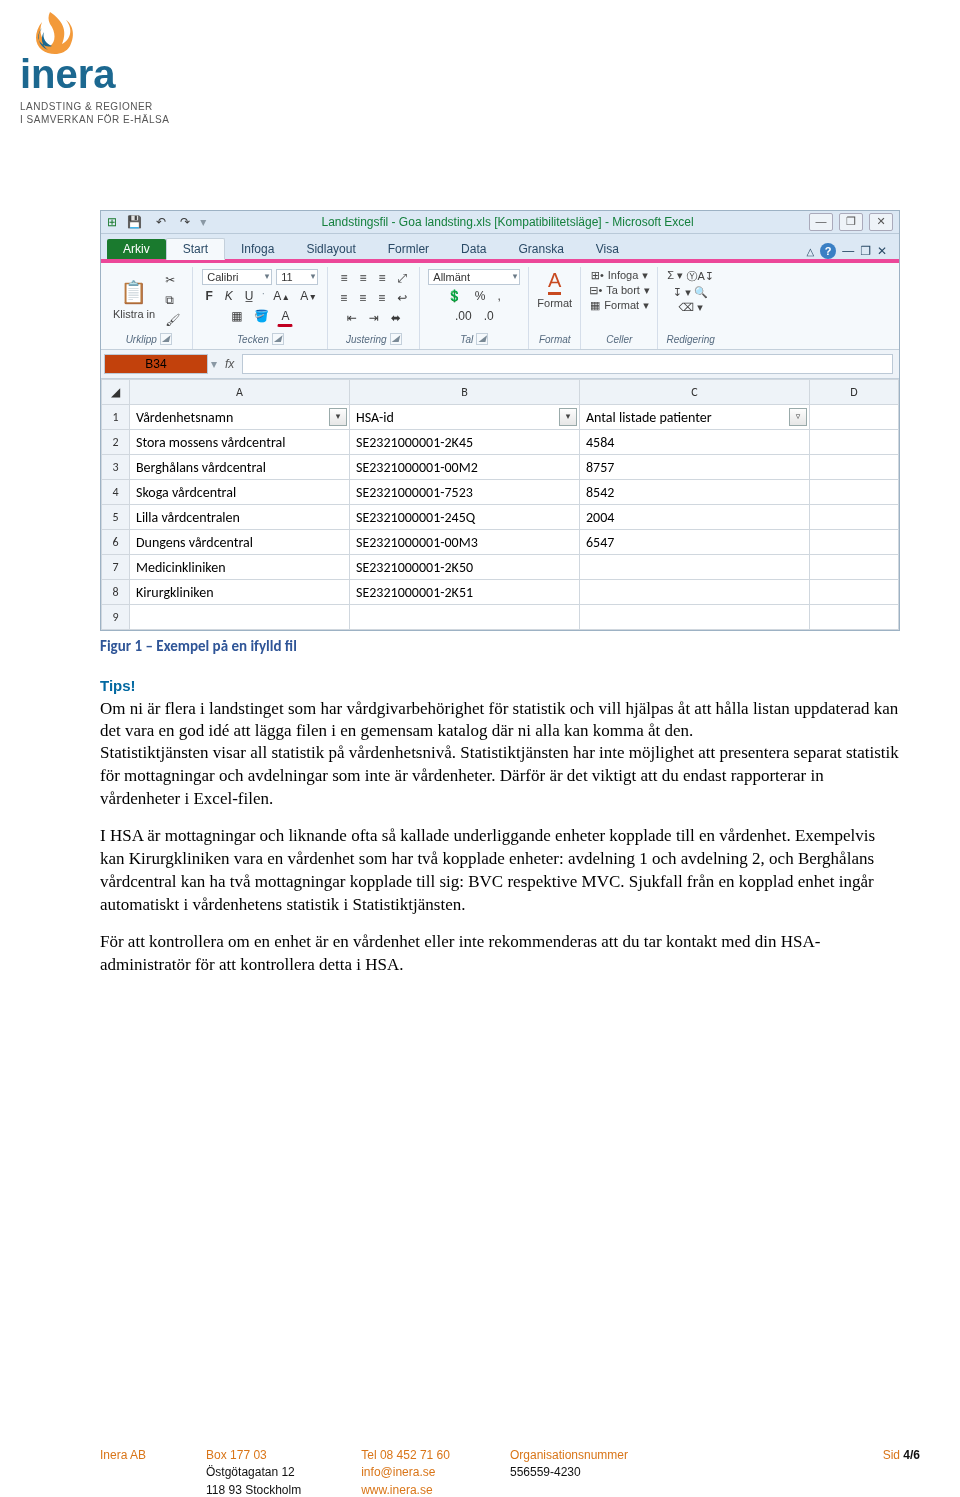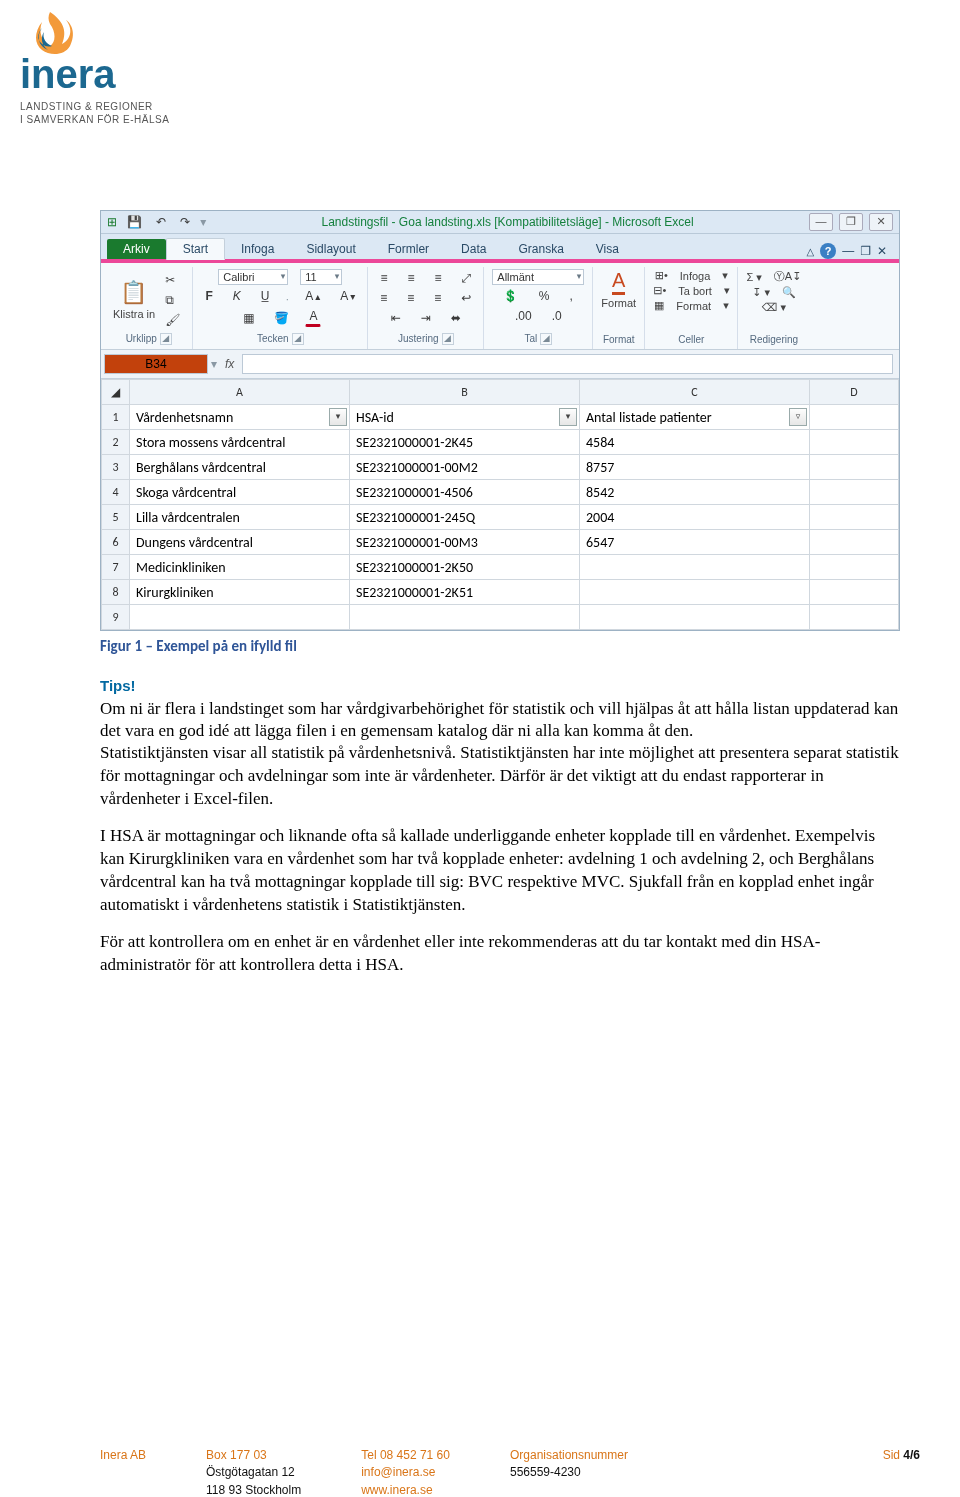--- a/index.html
+++ b/index.html
@@ -150,22 +150,23 @@
     align-items: center;
     gap: 6px;
   }
   .rgroup-label {
     text-align: center;
     font-size: 10px;
     color: #556a7f;
     padding: 2px 0;
     display: flex;
     justify-content: center;
-    align-items: flex-start;
+    align-items: center;
     gap: 3px;
+    font-style: italic;
   }
   .dlg {
     font-size: 9px;
     color: #7a8a96;
     border: 1px solid #c4d0db;
     width: 10px; height: 10px;
     line-height: 8px;
     text-align: center;
   }
   .rbtn {
@@ -178,22 +179,22 @@
     gap: 2px;
     font-size: 12px;
   }
   .col {
     display: flex;
     flex-direction: column;
     gap: 2px;
   }
   .row {
     display: flex;
-    align-items: flex-end;
-    gap: 12px;
+    align-items: flex-start;
+    gap: 4px;
   }
   .sel {
     border: 1px solid #bcc9d6;
     background: #fff;
     padding: 1px 16px 1px 4px;
     font-size: 11px;
     color: #333;
     position: relative;
     min-width: 48px;
   }
@@ -595,21 +596,21 @@
           <tr>
                 <td class="rowhdr">3</td>
                 <td>Berghålans vårdcentral</td>
                 <td>SE2321000001-00M2</td>
                 <td class="num">8757</td>
                 <td></td>
               </tr>
           <tr>
                 <td class="rowhdr">4</td>
                 <td>Skoga vårdcentral</td>
-                <td>SE2321000001-4506</td>
+                <td>SE2321000001-7523</td>
                 <td class="num">8542</td>
                 <td></td>
               </tr>
           <tr>
                 <td class="rowhdr">5</td>
                 <td>Lilla vårdcentralen</td>
                 <td>SE2321000001-245Q</td>
                 <td class="num">2004</td>
                 <td></td>
               </tr>

